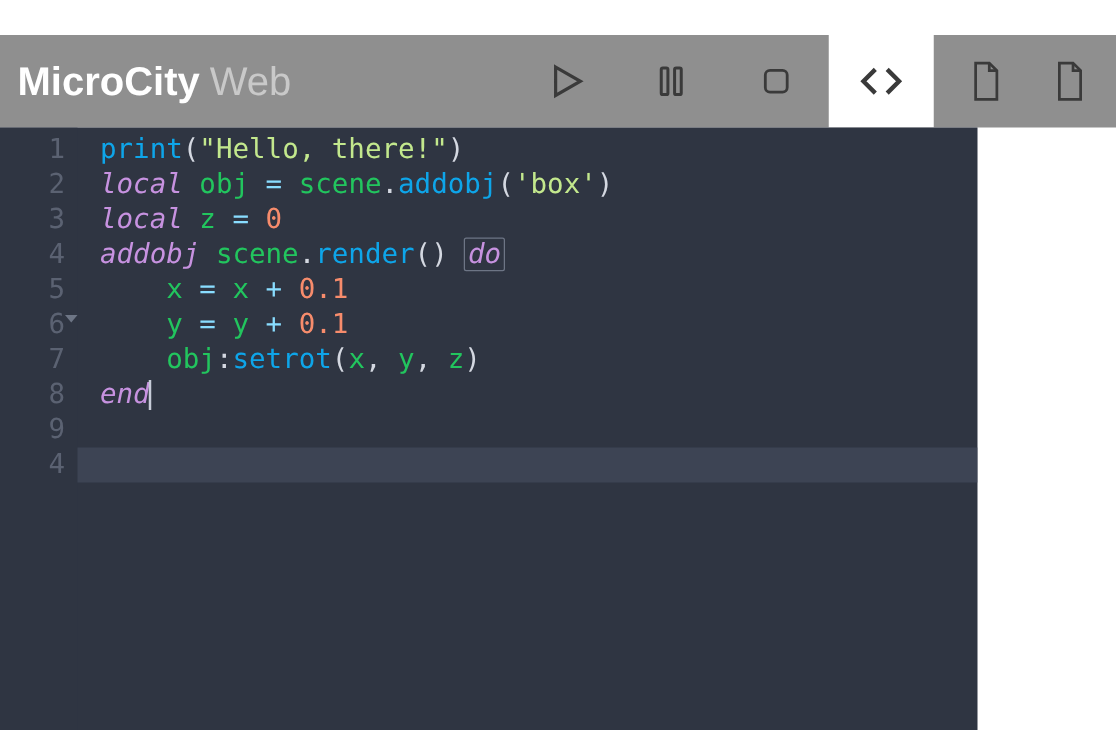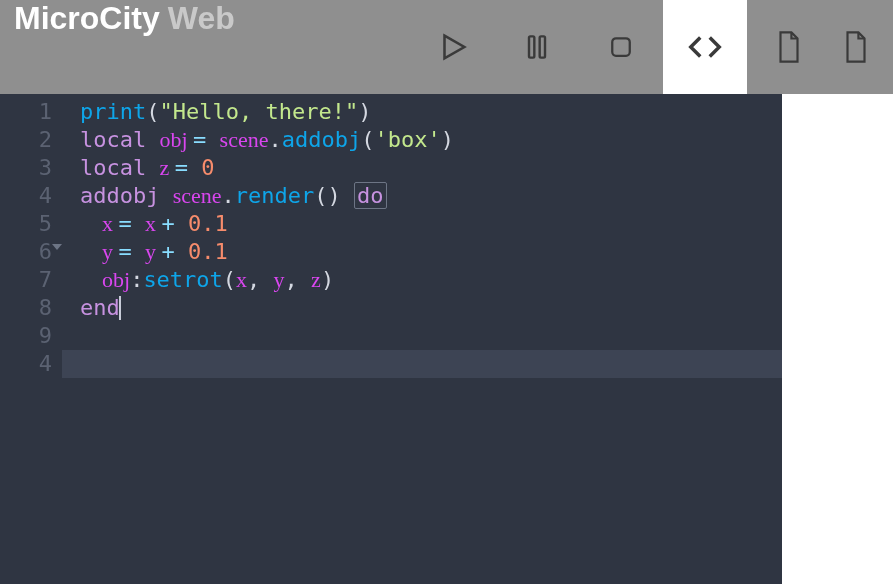--- a/index.html
+++ b/index.html
@@ -1,30 +1,32 @@
 <!DOCTYPE html>
 <html><head>
 <meta charset="utf-8">
 <style>
   * { box-sizing: border-box; margin: 0; padding: 0; }
   html, body { width: 893px; height: 584px; overflow: hidden; font-family: "Segoe UI", Arial, sans-serif; background: #fff; }
   .app { display: flex; flex-direction: column; width: 100%; height: 100%; }
 
   
   .topbar {
-    height: 94px;
+    height: 74px;
     background: #8f8f8f;
     display: flex;
+    align-items: center;
     padding: 0 14px 0 14px;
     color: #fff;
     position: relative;
+    margin-top: 28px;
   }
   .brand { display: flex; align-items: baseline; gap: 8px; font-size: 32px; font-weight: 300; }
   .brand .bold { font-weight: 600; color: #fff; }
-  .brand .light { color: #c9c9c9; font-weight: 700; }
+  .brand .light { color: #c9c9c9; font-weight: 400; }
 
   .toolbar {
     margin-left: auto;
     display: flex;
     align-items: stretch;
     height: 100%;
   }
   .tool {
     width: 84px;
     display: flex;
@@ -72,22 +74,22 @@
   .hl-line {
     position: absolute;
     left: 0; right: 0;
     height: 28px;
     background: #3d4454;
     z-index: 0;
   }
   .code .row span, .code .row { position: relative; z-index: 1; }
 
   
-  .tk-kw   { color: #c792e0; }        
-  .tk-id   { color: #d946ef; font-family: Liberation Serif, serif; }        
+  .tk-kw   { color: #c792e0; font-style: italic; }        
+  .tk-id   { color: #22c55e; }        
   .tk-func { color: #0ea5e9; }        
   .tk-str  { color: #c3e88d; }        
   .tk-num  { color: #f78c6c; }        
   .tk-op   { color: #89ddff; }        
   .tk-punc { color: #d4d8e1; }
 
   .do-box {
     border: 1px solid #6d7585;
     border-radius: 2px;
     padding: 0 2px;

